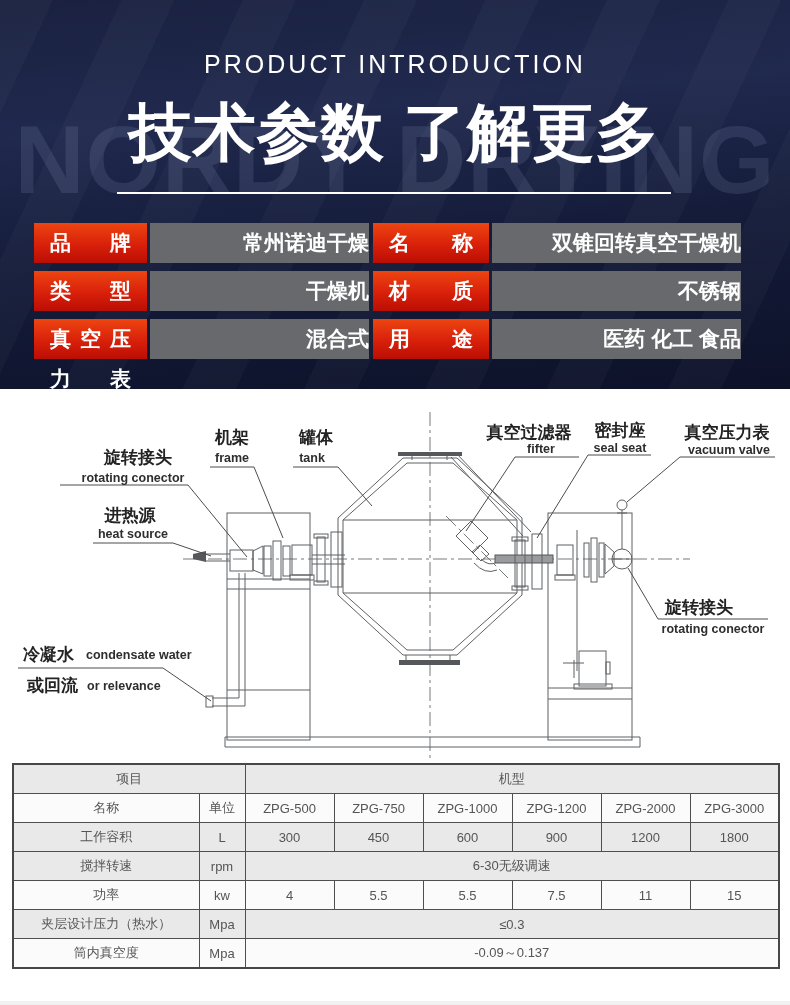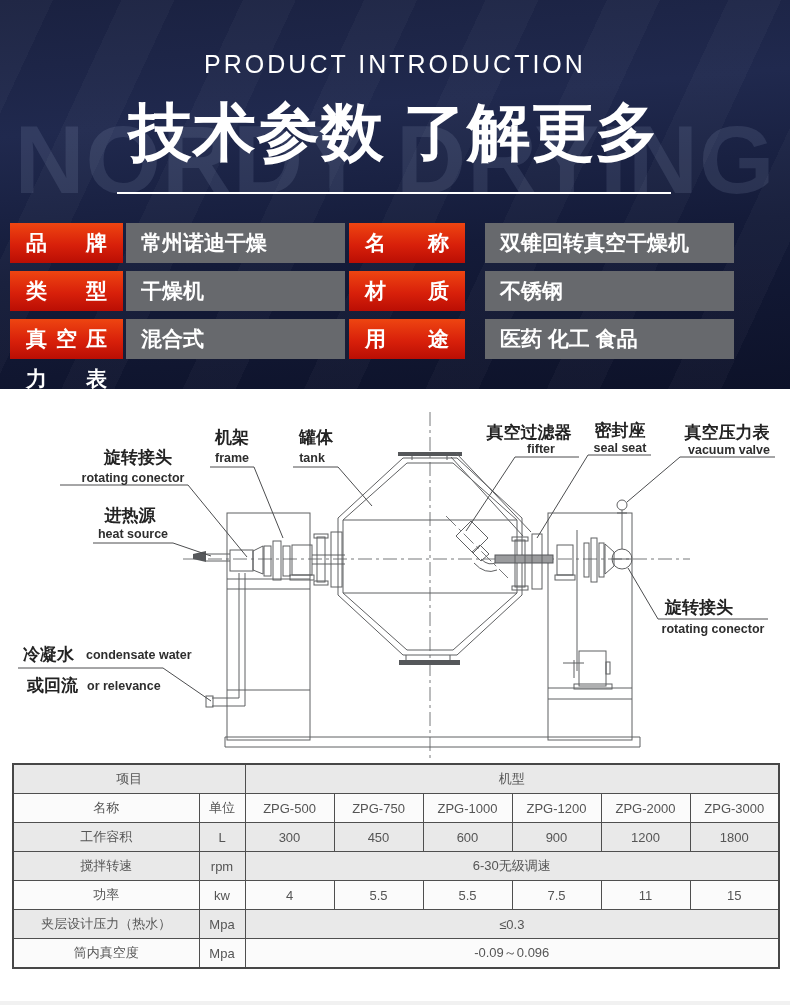--- a/index.html
+++ b/index.html
@@ -16,26 +16,26 @@
     color:rgba(178,193,226,0.13);}
   .hero-sub{position:absolute;top:50px;left:0;width:790px;text-align:center;
     color:#ffffff;font-size:25px;letter-spacing:3px;font-weight:400;}
   .hero-title{position:absolute;top:90px;left:0;width:788px;text-align:center;
     color:#ffffff;font-size:63px;font-weight:bold;letter-spacing:1px;white-space:nowrap;}
   .hero-rule{position:absolute;top:192px;left:117px;width:554px;height:2px;background:#ffffff;}
 
   
   .spec-row{position:absolute;left:10px;width:771px;height:40px;display:flex;}
   .spec-row.r1{top:223px}.spec-row.r2{top:271px}.spec-row.r3{top:319px}
-  .spec-label,.spec-value{height:40px;line-height:40px;color:#fff;font-weight:bold;font-size:21px;box-sizing:border-box;}
+  .spec-label,.spec-value{height:40px;line-height:40px;color:#fff;font-weight:bold;font-size:21px;box-sizing:border-box;text-align:right;}
   .spec-label{background:linear-gradient(180deg,#ee4511 0%,#d8200a 55%,#ba0e04 100%);
-    text-align:justify;text-align-last:justify;padding:0 16px;}
+    text-align:justify;text-align-last:justify;padding:0 16px;margin-left:24px;}
   .spec-value{background:#67696d;padding-left:15px;}
   .w-l-label{width:113px}.w-l-value{width:219px;margin-left:3px}
-  .w-r-label{width:116px;margin-left:4px}.w-r-value{width:249px;margin-left:20px}
+  .w-r-label{width:116px;margin-left:4px}.w-r-value{width:249px;margin-left:3px}
 
   
   .diagram{position:absolute;left:0;top:410px;width:790px;height:352px;background:#fff;}
   .dg{stroke:#5f6062;stroke-width:1;fill:none;}
   .dgf{fill:#55575a;stroke:none;}
   .dgp{fill:#9a9b9d;stroke:#55575a;stroke-width:1;}
   .cl{stroke:#77787a;stroke-width:1;fill:none;stroke-dasharray:14 4 3 4;}
   .ldr{stroke:#4c4d4f;stroke-width:1;fill:none;}
   .zh{font-family:"Liberation Sans","DejaVu Sans",sans-serif;font-size:17px;font-weight:bold;fill:#232323;}
   .en{font-family:"Liberation Sans","DejaVu Sans",sans-serif;font-size:12.5px;font-weight:bold;fill:#2e2e2e;}
@@ -235,20 +235,20 @@
             <td>15</td>
           </tr>
           <tr class="odd">
             <td>夹层设计压力（热水）</td>
             <td>Mpa</td>
             <td colspan="6">≤0.3</td>
           </tr>
           <tr class="even">
             <td>筒内真空度</td>
             <td>Mpa</td>
-            <td colspan="6">-0.09～0.096</td>
+            <td colspan="6">-0.09～0.137</td>
           </tr>
         </tbody>
     </table>
   </div>
 
   <div class="bottom-strip"></div>
 </div>
 
 </body></html>

